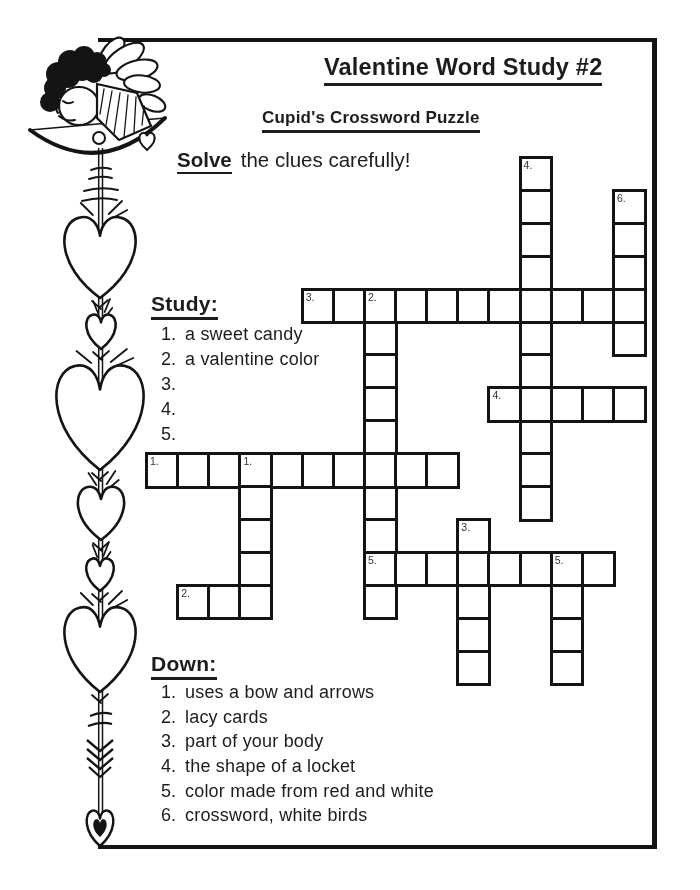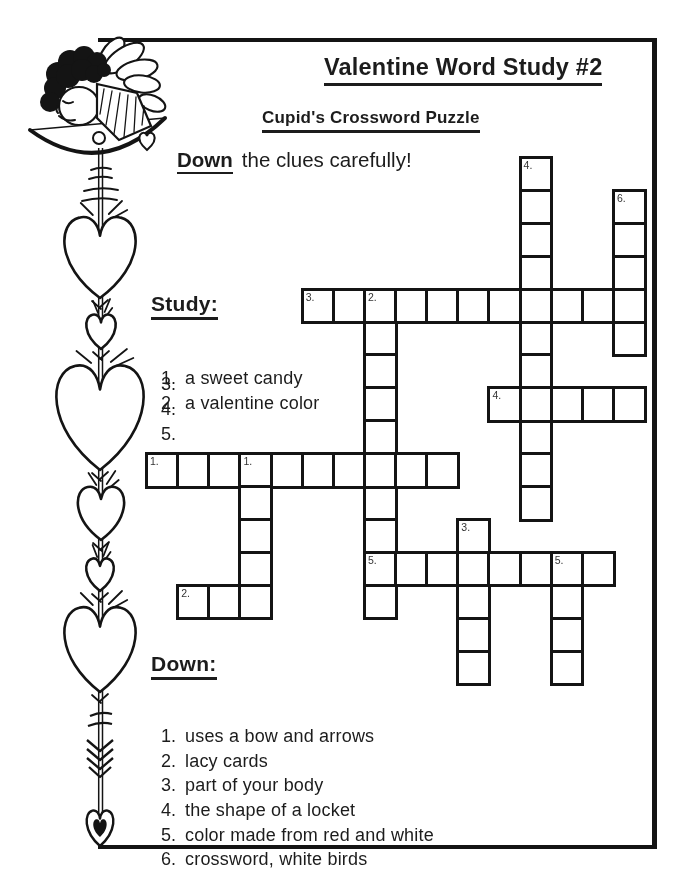--- a/index.html
+++ b/index.html
@@ -10,21 +10,21 @@
          border-bottom:3px solid #1c1c1c;padding-bottom:2px;letter-spacing:.2px;}
   #main-title{left:280px;top:54px;font-size:23.5px;margin-left:44px;}
   #sub-title{left:262px;top:108px;font-size:17px;}
   .instr{position:absolute;font-size:20.5px;white-space:nowrap;}
   .instr .lead{font-weight:bold;border-bottom:2.5px solid #1c1c1c;padding-bottom:1px;margin-right:9px;}
   .sec-head{position:absolute;font-weight:bold;font-size:21px;
             border-bottom:3px solid #1c1c1c;padding-bottom:1px;letter-spacing:.3px;}
   .clues{position:absolute;left:150px;}
   .clue{display:flex;font-size:18px;align-items:baseline;}
   .clue .num{width:26px;text-align:right;flex:0 0 26px;}
-  .clue .txt{margin-left:9px;white-space:nowrap;letter-spacing:.2px;margin-top:44px;}
+  .clue .txt{margin-left:9px;white-space:nowrap;letter-spacing:.2px;}
   #across-clues .clue{height:25px;}
   #down-clues .clue{height:24.7px;}
   .cell{position:absolute;box-sizing:border-box;background:#ffffff;
         border:3.6px solid #141414;}
   .cellnum{position:absolute;left:2px;top:0px;font-size:10.5px;color:#333;line-height:12px;}
   #art{position:absolute;left:0;top:0;}
 </style>
 </head>
 <body>
 
@@ -168,21 +168,21 @@
       C 98.5 818.64, 99.7 821.16, 100 823.32
       C 100.3 821.16, 101.5 818.64, 103.9 819.36
       C 107.875 820.44, 108.4 829.8, 100 837 Z"></path>
     </g>
   </svg>
 
   <div id="main-title" class="title">Valentine Word Study #2</div>
   <div id="sub-title" class="title">Cupid's Crossword Puzzle</div>
 
   <div class="instr" style="left:177px;top:148px;">
-    <span class="lead">Down</span><span>the clues carefully!</span>
+    <span class="lead">Solve</span><span>the clues carefully!</span>
   </div>
 
   <div class="sec-head" style="left:151px;top:292px;">Study:</div>
   <div id="across-clues" class="clues" style="top:324px;">
       <div class="clue">
         <span class="num">1.</span>
         <span class="txt">a sweet candy</span>
       </div>
       <div class="clue">
         <span class="num">2.</span>

